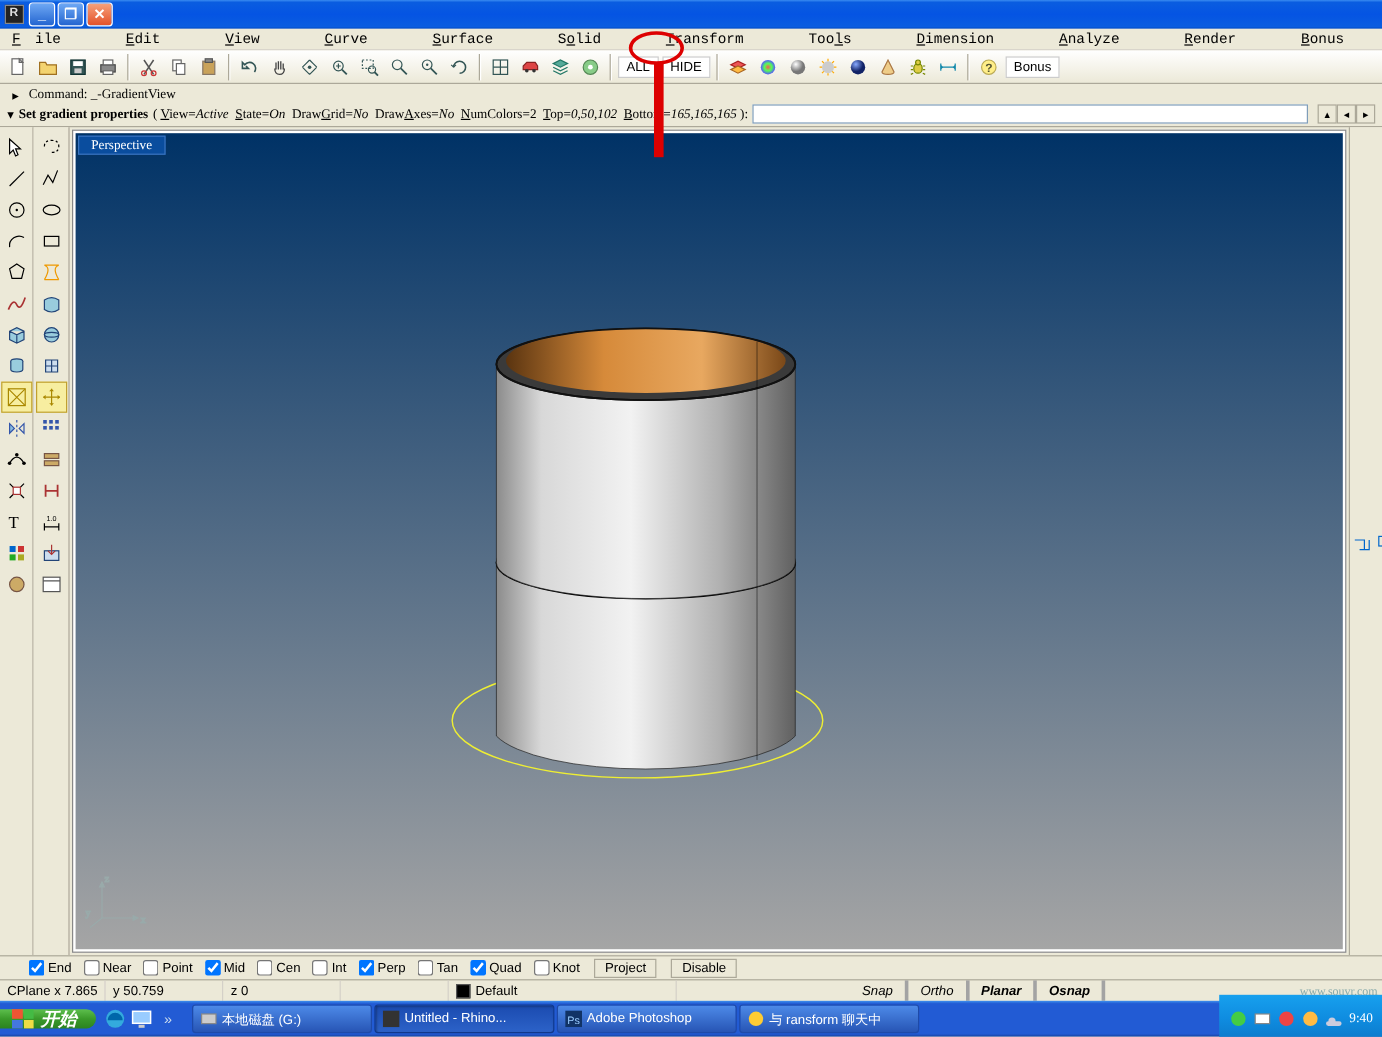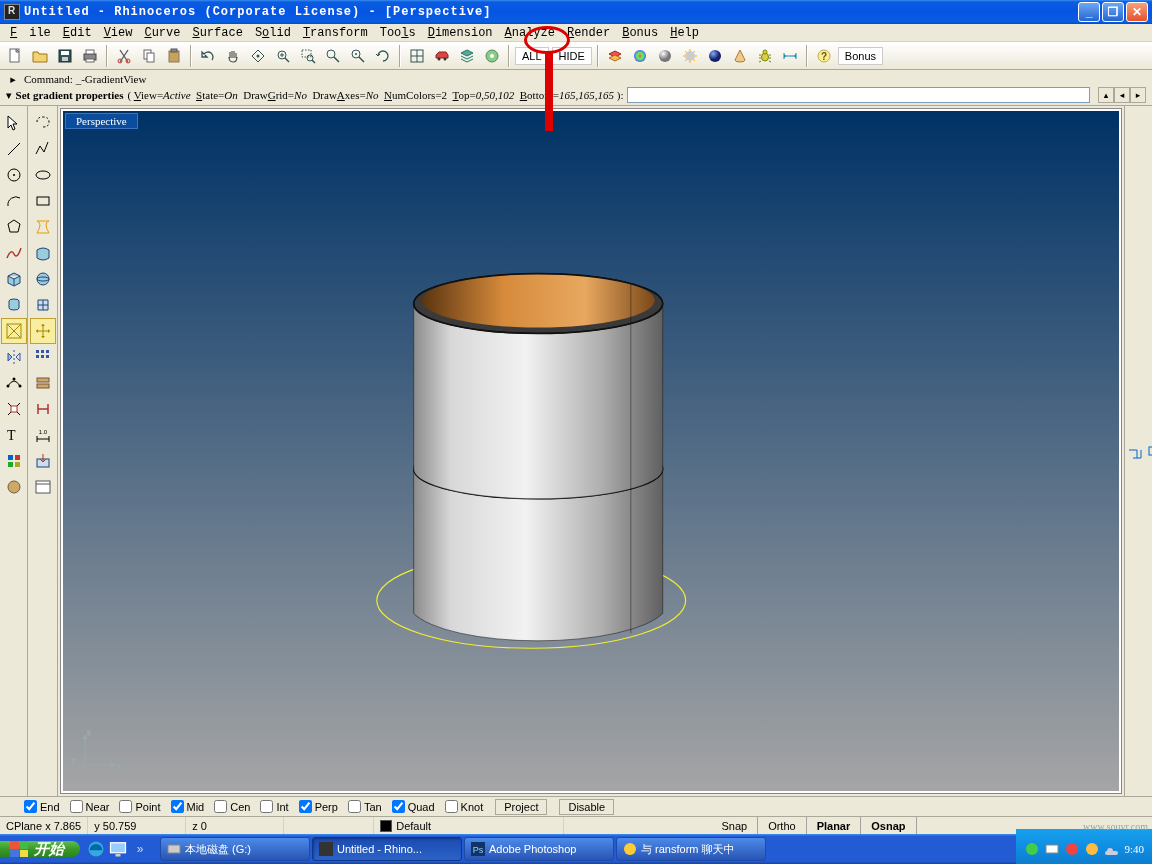--- a/index.html
+++ b/index.html
@@ -9,21 +9,21 @@
 .titlebar { height: 24px; background: linear-gradient(to bottom,#3a8cf1 0%,#0a5de0 8%,#0554e3 50%,#0a5de0 92%,#014ac7 100%); display: flex; align-items: center; color: #fff; padding: 0 4px; }
 .titlebar .icon { width: 16px; height: 16px; background: #222; border:1px solid #888; margin-right: 4px; position:relative; }
 .titlebar .icon::after { content:"R"; position:absolute; left:3px; top:0; color:#ddd; font-size:10px; font-weight:bold;}
 .titlebar .title { flex: 1; font-weight: bold; letter-spacing: 1px; font-family: "Courier New", monospace; font-size: 12px; }
 .winbtns { display:flex; gap:2px; }
 .winbtn { width: 22px; height: 20px; border:1px solid #fff; border-radius:3px; display:flex; align-items:center; justify-content:center; font-size:12px; font-weight:bold; }
 .minbtn { background: linear-gradient(#6ea8f4,#2465d0); }
 .maxbtn { background: linear-gradient(#6ea8f4,#2465d0); }
 .closebtn { background: linear-gradient(#f7a17b,#e3522a); }
 
-.menubar { height: 18px; background: #ece9d8; display: flex; align-items: center; padding: 0 4px; font-family: "Courier New", monospace; font-size: 12px; border-bottom: 1px solid #d4d0c8; }
+.menubar { height: 18px; background: #ece9d8; display: flex; align-items: center; padding: 0 4px; font-family: "Courier New", monospace; font-size: 12px; border-bottom: 1px solid #d4d0c8; gap: 42px; }
 .menubar span { padding: 0 6px; cursor: default; }
 .menubar span u { text-decoration: underline; }
 
 .toolbar { height: 28px; background: linear-gradient(#fff,#ece9d8); border-bottom: 1px solid #aca899; display:flex; align-items:center; padding:0 4px; gap:3px; }
 .tbtn { width: 22px; height: 22px; border:1px solid transparent; display:flex; align-items:center; justify-content:center; font-size:12px; }
 .tbtn svg { width: 16px; height:16px; }
 .tsep { width: 2px; height: 22px; border-left:1px solid #aca899; border-right:1px solid #fff; margin:0 2px;}
 .tlbl { padding: 2px 6px; font-size:11px; border:1px solid #ccc; background:#fff; font-family:"MS Sans Serif",sans-serif; }
 
 .cmdarea { background:#ece9d8; padding: 2px 6px; border-bottom:1px solid #aca899; display:flex; flex-direction:column; gap:1px;}
@@ -60,21 +60,21 @@
 .osnap-bar { height:20px; background:#ece9d8; border-top:1px solid #aca899; display:flex; align-items:center; padding:0 24px; gap:10px; font-size:11px;}
 .oscb { display:flex; align-items:center; gap:3px;}
 .oscb input { width:13px; height:13px; }
 .osbtn { padding:1px 8px; border:1px solid #aca899; background:#ece9d8; font-size:11px; margin-left:2px;}
 
 .status-bar { height:18px; background:#ece9d8; border-top:1px solid #aca899; display:flex; align-items:center; font-size:11px;}
 .sseg { padding:0 6px; border-right:1px solid #d4d0c8; height:100%; display:flex; align-items:center;}
 .sseg.wide { width:98px; }
 .sseg.lay { width:190px; display:flex; align-items:center; gap:4px;}
 .laysw { width:12px; height:12px; background:#000; border:1px solid #555;}
-.sbtn { padding:0 10px; height:100%; display:flex; align-items:center; border-right:1px solid #a3a3a3; }
+.sbtn { padding:0 10px; height:100%; display:flex; align-items:center; border-right:3px solid #a3a3a3;font-style:italic; }
 .sbtn.bold { font-weight:bold; }
 
 .taskbar { height:30px; background: linear-gradient(to bottom,#3e91ee 0%,#225bd4 8%,#225bd4 92%,#16409c 100%); display:flex; align-items:center; color:#fff; font-size:12px;}
 .startbtn { height:16px; background: linear-gradient(to bottom,#5dbf4d 0%,#3a9a2a 50%,#2b8320 100%); border-radius:0 12px 12px 0; padding:0 16px 0 10px; display:flex; align-items:center; gap:6px; font-style:italic; font-weight:bold; font-size:15px; font-family:"SimSun";}
 .startflag { width:18px; height:16px; display:grid; grid-template:1fr 1fr/1fr 1fr; gap:1px;}
 .startflag div:nth-child(1){background:#e53;} .startflag div:nth-child(2){background:#4b4;} .startflag div:nth-child(3){background:#47d;} .startflag div:nth-child(4){background:#ed4;}
 .qlaunch { display:flex; gap:2px; padding:0 6px;}
 .qlbtn { width:20px; height:22px; display:flex; align-items:center; justify-content:center;}
 .tasks { flex:1; display:flex; gap:2px; padding:0 4px;}
 .taskbtn { height:24px; min-width:150px; max-width:160px; background: linear-gradient(#4d8ae8,#2755b5); border:1px solid #1e4aa8; border-radius:3px; display:flex; align-items:center; padding:0 6px; gap:4px; font-size:11px; overflow:hidden; white-space:nowrap;}
@@ -85,21 +85,20 @@
 
 .circle-annot { position:absolute; border:3px solid #d00; border-radius:50%; pointer-events:none;}
 
 .watermark { position:absolute; right:4px; bottom:32px; color:#8aa; font-size:10px; font-family:Tahoma;}
 </style>
 </head>
 <body>
 
 <div class="titlebar">
   <div class="icon"></div>
-  <div class="title">Untitled - Rhinoceros (Corporate License) - [Perspective]</div>
   <div class="winbtns">
     <div class="winbtn minbtn">_</div>
     <div class="winbtn maxbtn">❐</div>
     <div class="winbtn closebtn">✕</div>
   </div>
 </div>
 
 <div class="menubar">
   <span><u>F</u><span></span>ile</span>
   <span><u>E</u>dit</span>

